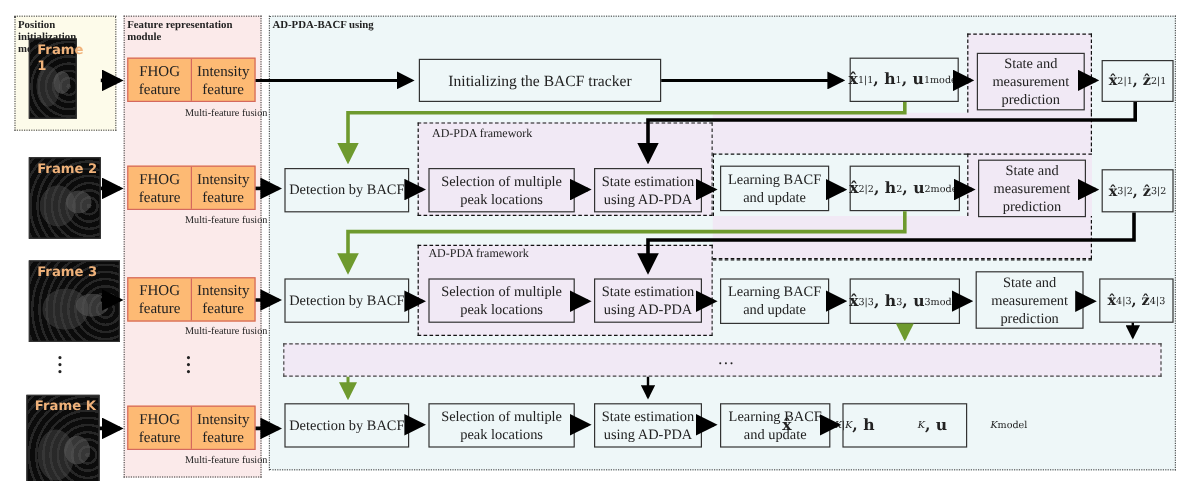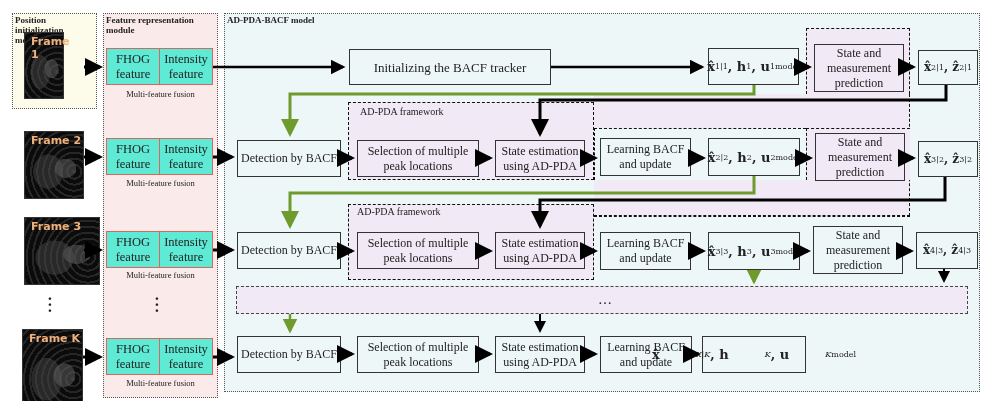--- a/index.html
+++ b/index.html
@@ -14,25 +14,25 @@
                  border:1.5px dotted #555; }
   .region-label { font-size:9px; font-weight:bold; line-height:10px; padding:1px 2px; }
   .frame { background:#0b0b0b; border:1px solid #333;
            background-image:
              radial-gradient(ellipse at 70% 55%, rgba(90,90,90,.55) 0 18%, transparent 19%),
              radial-gradient(ellipse at 40% 60%, rgba(70,70,70,.5) 0 30%, transparent 31%),
              repeating-radial-gradient(circle at 85% 60%, rgba(120,120,120,.25) 0 2px, transparent 2px 6px);
   }
   .frame-label { position:absolute; left:6px; top:2px; color:#f0b27a;
                  font-family:"DejaVu Sans","Liberation Sans",sans-serif; font-size:11px; font-weight:bold; }
-  .feat-group { background:#5eead4; border:1.2px solid #d4685e; display:flex; }
+  .feat-group { background:#fdba74; border:1.2px solid #d4685e; display:flex; }
   .feat-cell { flex:1; display:flex; align-items:center; justify-content:center; text-align:center;
                font-size:12.5px; line-height:15px; }
   .feat-cell + .feat-cell { border-left:1.2px solid #d4685e; }
-  .fusion-label { font-size:8.5px; text-align:center; width:115px; }
+  .fusion-label { font-size:8.5px; text-align:center; width:115px;margin-left:28px; }
   .box { border:1.2px solid #333; background:#eef7f8; display:flex; align-items:center;
          justify-content:center; text-align:center; font-size:12px; line-height:15px; }
   .box.lav { background:#f1e9f5; }
   .lav-zone { background:#f1e9f5; }
   .fw-label { font-size:10px; }
   .math { font-family:"DejaVu Serif","Liberation Serif",serif; font-size:13px; font-weight:bold; white-space:nowrap; }
   .math sub, .math sup { font-size:8px; font-weight:normal; }
   .math .mi { font-style:italic; font-weight:normal;margin-left:36px; }
   .dots-v { font-size:16px; line-height:6px; font-weight:bold; text-align:center; }
   svg.overlay { position:absolute; left:0; top:0; pointer-events:none; }
@@ -40,21 +40,21 @@
 </head>
 <body>
 
 <div class="abs region-pos">
   <div class="region-label">Position initialization module</div>
 </div>
 <div class="abs region-feat">
   <div class="region-label">Feature representation module</div>
 </div>
 <div class="abs region-main">
-  <div class="region-label">AD-PDA-BACF model</div>
+  <div class="region-label">AD-PDA-BACF using</div>
 </div>
 
 <div class="abs lav-zone" style="left:348px;top:102px;width:246px;height:78px;border:1.5px dashed #111;"></div>
 <div class="abs lav-zone" style="left:806px;top:28px;width:104px;height:66px;border:1.5px dashed #111;border-bottom:none;"></div>
 <div class="abs lav-zone" style="left:594px;top:94px;width:316px;height:122px;border-right:1.5px dashed #111;border-bottom:1.5px dashed #111;"></div>
 <div class="abs" style="left:594px;top:128px;width:212px;height:52px;background:#eef7f8;border-left:1.5px dashed #111;border-top:1.5px dashed #111;"></div>
 <div class="abs lav-zone" style="left:806px;top:128px;width:104px;height:52px;border-left:1.5px dashed #111;border-top:1.5px dashed #111;"></div>
 <div class="abs lav-zone" style="left:348px;top:204px;width:246px;height:76px;border:1.5px dashed #111;"></div>
 <div class="abs" style="left:594px;top:216px;width:316px;height:64px;background:#eef7f8;border-top:1.5px dashed #111;"></div>
 <div class="abs lav-zone" style="left:236px;top:286px;width:732px;height:28px;border:1.5px dashed #444;border-width:1.5px;"></div>

